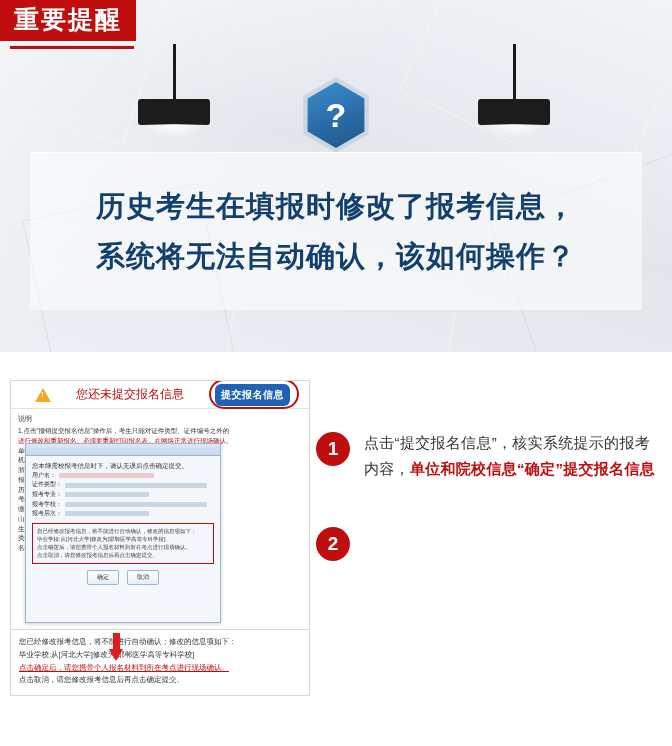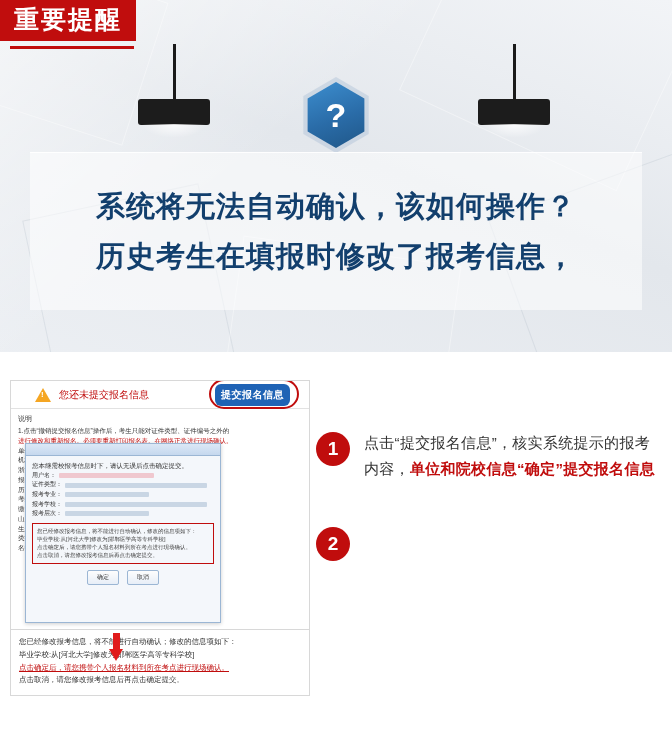--- a/index.html
+++ b/index.html
@@ -99,21 +99,21 @@
   }
   .warn-ico {
     position: absolute; left: 24px; top: 7px; width: 0; height: 0;
     border-left: 8px solid transparent; border-right: 8px solid transparent;
     border-bottom: 14px solid #f5a623;
   }
   .warn-ico::after {
     content: "!"; position: absolute; left: -2px; top: 3px; width: 4px;
     font-size: 8px; font-weight: bold; color: #fff; line-height: 1;
   }
-  .shot-warn-text { font-size: 10px; color: #c00d0d; }
+  .shot-warn-text { font-size: 12px; color: #c00d0d; margin-left: 17px; }
   .submit-btn {
     position: absolute; left: 204px; top: 3px;
     background: #1f63b5; color: #fff; font-size: 10px; font-weight: bold;
     padding: 4px 6px; border-radius: 6px; letter-spacing: .5px;
   }
   .submit-ring {
     position: absolute; left: 198px; top: -2px; width: 90px; height: 30px;
     border: 2px solid #c00d0d; border-radius: 15px;
   }
 
@@ -212,22 +212,22 @@
     </div>
 
     <div class="hexwrap">
       <div class="hex-sh"></div>
       <div class="hex">
           <span>?</span>
         </div>
     </div>
 
     <div class="board">
+      <div class="headline">历史考生在填报时修改了报考信息，</div>
       <div class="headline">系统将无法自动确认，该如何操作？</div>
-      <div class="headline">历史考生在填报时修改了报考信息，</div>
     </div>
   </div>
 
   <div class="bottom">
 
     <div class="shot">
 
       <div class="shot-top">
         <div class="warn-ico"></div>
         <div class="shot-warn-text">您还未提交报名信息</div>

